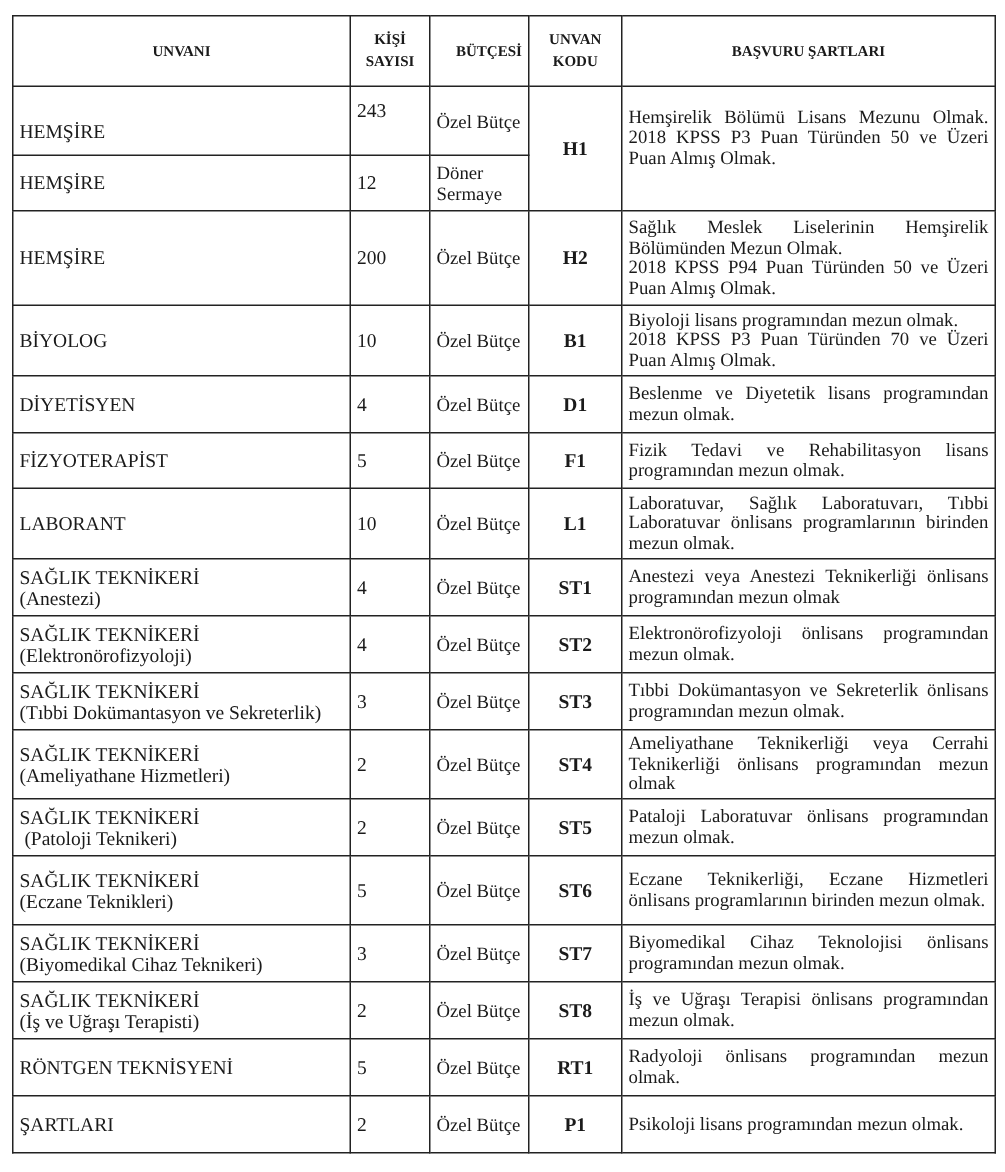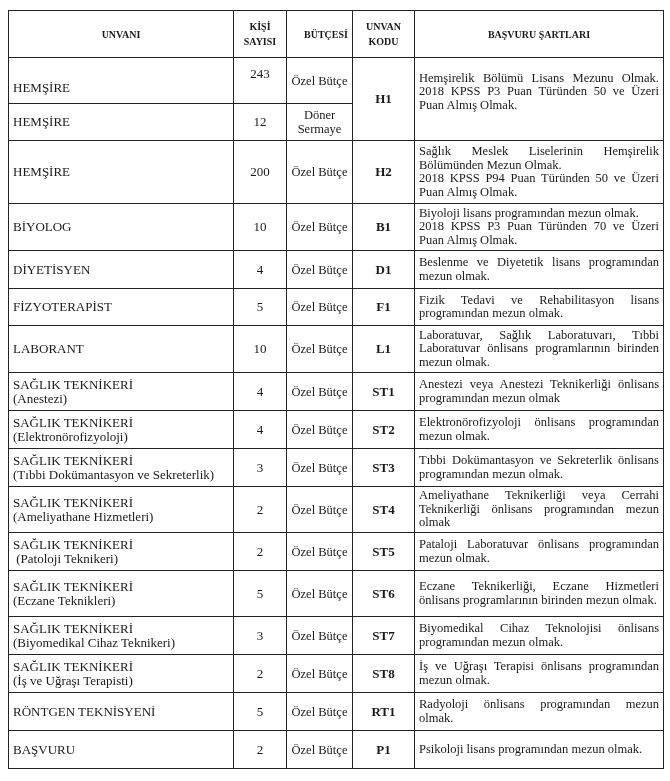--- a/index.html
+++ b/index.html
@@ -20,22 +20,22 @@
     vertical-align: middle;
   }
   table.positions th {
     font-weight: bold;
     text-align: center;
     font-size: 10px;
     line-height: 15px;
     height: 44px;
   }
   td.c-title { text-align: left; padding-left: 4px; }
-  td.c-count { text-align: center; }
-  td.c-budget { text-align: center; font-size: 12.5px; line-height: 14px; }
+  td.c-count { }
+  td.c-budget { text-align: left; font-size: 12.5px; line-height: 14px; }
   td.c-code { text-align: center; font-weight: bold; }
   td.c-req { text-align: justify; text-align-last: left; font-size: 12.5px; line-height: 13.5px; padding: 0 4px 0 5px; }
   td.c-count.up { vertical-align: top; padding-top: 9px; }
   .title-sub { display: block; }
 </style>
 </head>
 <body>
 
 <table class="positions">
   <colgroup>
@@ -199,20 +199,20 @@
       <td class="c-req">İş ve Uğraşı Terapisi önlisans programından mezun olmak.</td>
     </tr>
     <tr style="height:38px">
       <td class="c-title"><span>RÖNTGEN TEKNİSYENİ</span></td>
       <td class="c-count">5</td>
       <td class="c-budget">Özel Bütçe</td>
       <td class="c-code">RT1</td>
       <td class="c-req">Radyoloji önlisans programından mezun olmak.</td>
     </tr>
     <tr style="height:38px">
-      <td class="c-title"><span>BAŞVURU</span></td>
+      <td class="c-title"><span>ŞARTLARI</span></td>
       <td class="c-count">2</td>
       <td class="c-budget">Özel Bütçe</td>
       <td class="c-code">P1</td>
       <td class="c-req">Psikoloji lisans programından mezun olmak.</td>
     </tr>
   </tbody>
 </table>
 
 </body></html>

